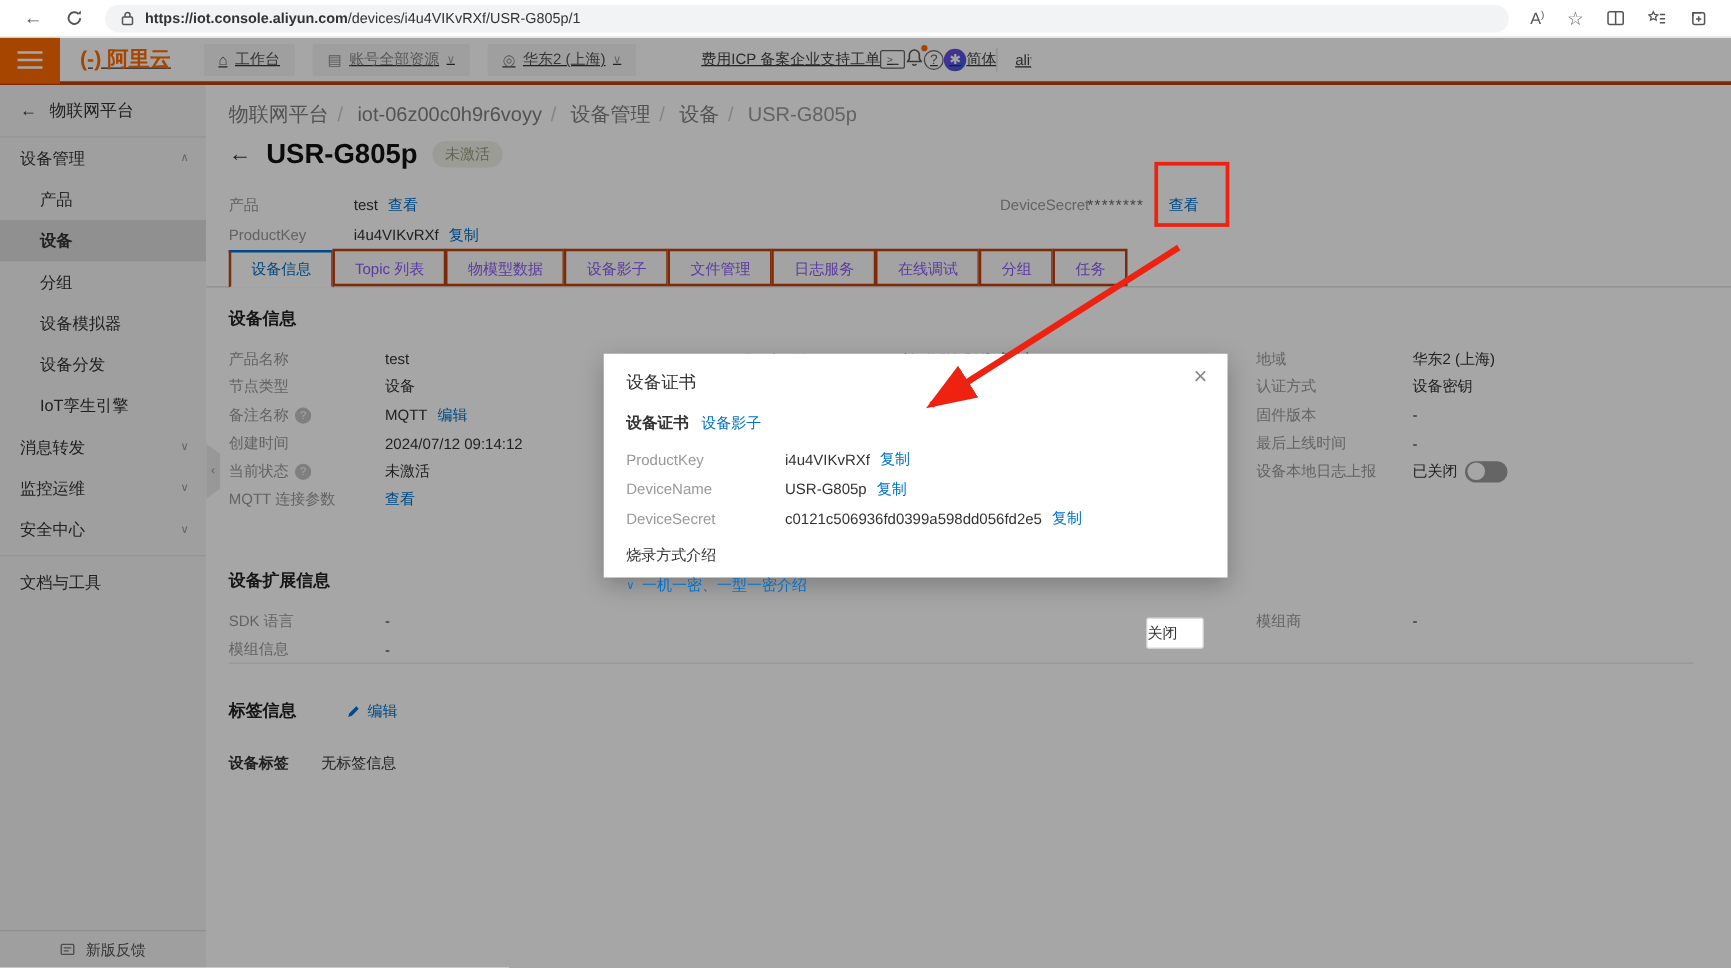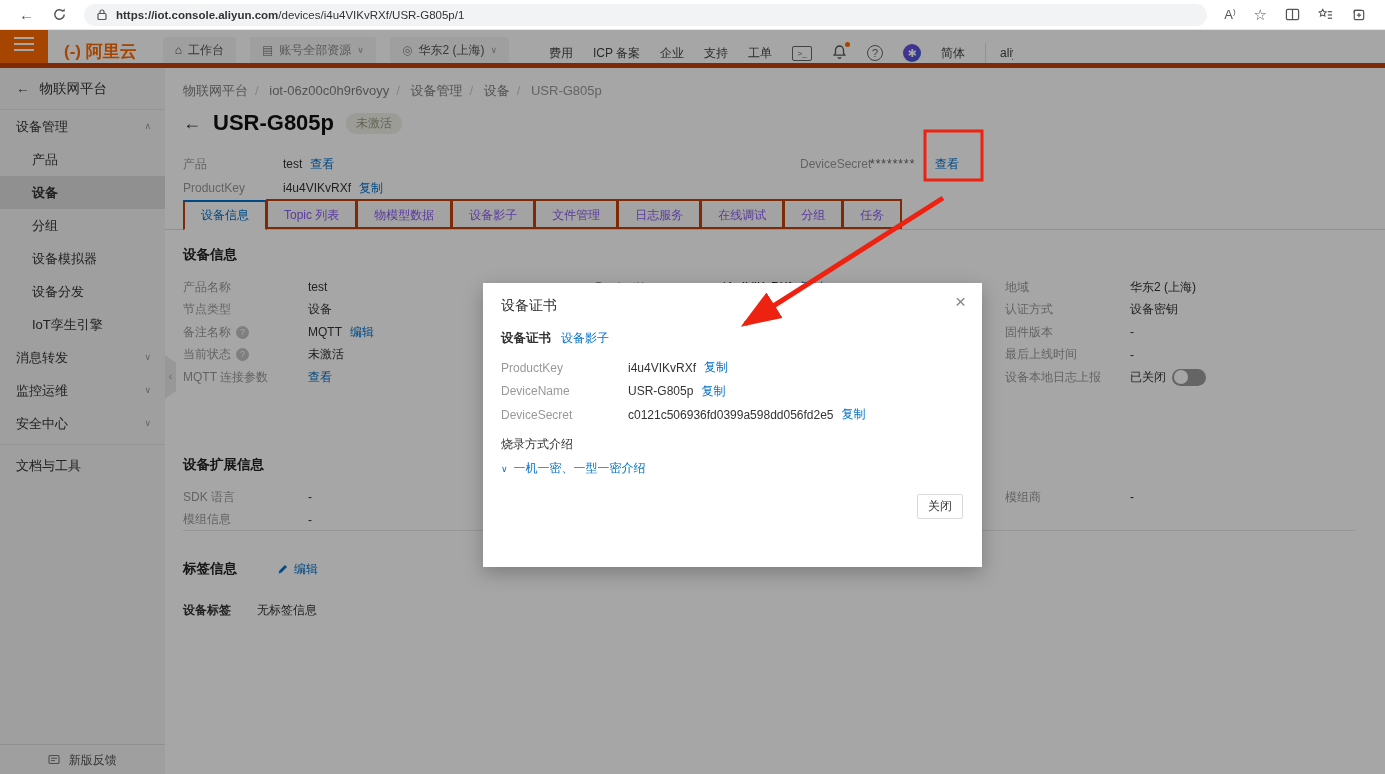--- a/index.html
+++ b/index.html
@@ -12,34 +12,34 @@
   .browser-bar { position:absolute; top:0; left:0; right:0; height:30px; background:#fff;
     display:flex; align-items:center; z-index:50; border-bottom:1px solid #e6e6e6; padding:0 10px; }
   .bicon { color:#555; font-size:15px; margin:0 9px; cursor:pointer; }
   .url-pill { flex:1; height:22px; background:#f2f3f5; border-radius:12px; display:flex;
     align-items:center; padding:0 12px; margin:0 8px; }
   .url-text { color:#333; font-size:11.5px; margin-left:8px; white-space:nowrap; }
   .url-host { font-weight:bold; }
   .bicon-svg { width:15px; height:15px; margin:0 9px; }
   
   .topnav { position:absolute; top:30px; left:0; right:0; height:38px; background:#fff;
-    display:flex; align-items:flex-end; z-index:1; border-bottom:5px solid #c2410c; }
+    display:flex; align-items:center; z-index:1; border-bottom:3px solid #c2410c;text-decoration:underline; }
   .hamburger { width:48px; height:38px; background:#ff6a00; display:flex; flex-direction:column;
     justify-content:center; align-items:center; gap:4px; cursor:pointer; flex:none; }
   .hamburger i { display:block; width:20px; height:2px; background:#fff; }
   .logo { color:#ff6a00; font-weight:bold; font-size:17px; margin:0 26px 0 16px; white-space:nowrap; }
   .nav-pill { background:#f5f5f6; height:26px; display:flex; align-items:center; gap:6px;
     padding:0 12px; border-radius:2px; color:#555; margin-right:14px; cursor:pointer; white-space:nowrap; }
   .nav-pill .muted { color:#888; }
   .chev { color:#999; font-size:9px; }
   .search-pill { margin-left:auto; width:170px; height:26px; background:#f4f5f7; border-radius:2px;
     display:flex; align-items:center; padding:0 10px; gap:6px; }
   .search-pill input { border:none; background:transparent; outline:none; width:120px;
     font-size:12px; color:#333; font-family:inherit; }
-  .nav-links { display:flex; align-items:center; gap:20px; margin:0 12px 0 26px; color:#444; }
+  .nav-links { display:flex; align-items:center; margin:0 12px 0 38px; color:#444; }
   .nav-links .t { cursor:pointer; white-space:nowrap; }
   .term-icon { width:20px; height:15px; border:1px solid #666; border-radius:2px; font-size:8px;
     line-height:13px; text-align:center; color:#666; letter-spacing:0; }
   .bell-wrap { position:relative; }
   .bell-dot { position:absolute; top:-2px; right:-3px; width:5px; height:5px; border-radius:50%; background:#ff6a00; }
   .q-circle { width:16px; height:16px; border:1px solid #666; border-radius:50%; color:#666;
     font-size:11px; line-height:14px; text-align:center; }
   .app-circle { width:18px; height:18px; border-radius:50%; background:#4a4ee0;
     background:linear-gradient(135deg,#7a4ae0,#3b5bd6); color:#fff; font-size:11px; line-height:18px;
     text-align:center; }
@@ -57,21 +57,21 @@
   .side-active { background:#dededf; font-weight:bold; }
   .side-div { border-top:1px solid #e4e4e4; margin:4px 0; }
   .side-feedback { position:absolute; bottom:0; left:0; right:0; height:30px; line-height:30px;
     border-top:1px solid #ddd; text-align:center; font-size:12px; color:#555; cursor:pointer; }
   .fb-icon { display:inline-block; vertical-align:-2px; margin-right:5px; }
   .collapse-handle { position:absolute; top:355px; left:165px; width:11px; height:44px;
     background:#eaeaea; color:#999; font-size:10px; line-height:44px; text-align:center;
     border-radius:0 4px 4px 0; cursor:pointer; z-index:2; clip-path:polygon(0 0,100% 18%,100% 82%,0 100%); }
   
   .content { position:absolute; top:68px; left:165px; right:0; bottom:0; background:#fff; z-index:1; }
-  .crumbs { position:absolute; top:14px; left:18px; color:#999; font-size:13px; white-space:nowrap; }
+  .crumbs { position:absolute; top:14px; left:18px; color:#999; font-size:16px; white-space:nowrap; }
   .crumbs .sep { margin:0 7px; color:#ccc; }
   .crumbs .link { cursor:pointer; color:#808080; }
   .page-head { position:absolute; top:42px; left:18px; display:flex; align-items:center; gap:12px; }
   .back-arrow { font-size:18px; color:#333; cursor:pointer; }
   .page-title { font-size:22px; font-weight:bold; color:#111; }
   .badge { background:#eef0e6; color:#9a9a82; font-size:12px; padding:2px 10px; border-radius:10px; }
   .meta { position:absolute; top:84px; left:18px; right:30px; }
   .meta-row { display:flex; height:24px; align-items:center; }
   .meta-label { width:100px; color:#999; }
   .meta-right { position:absolute; left:617px; top:0; display:flex; align-items:center; height:24px; }
@@ -105,34 +105,34 @@
   .sec-ext { position:absolute; top:388px; left:0; right:0; }
   .sec-ext .section-title { margin-left:18px; }
   .hr { position:absolute; top:462px; left:18px; right:30px; border-top:1px solid #e8e8e8; }
   .sec-tags { position:absolute; top:492px; left:18px; }
   .tags-head { display:flex; align-items:center; gap:40px; }
   .edit-link { display:flex; align-items:center; gap:5px; }
   .tags-row { margin-top:24px; display:flex; gap:26px; }
   .tags-row .k { color:#333; font-weight:bold; }
   
   .mask { position:absolute; top:30px; left:0; right:0; bottom:0; background:rgba(0,0,0,0.35); z-index:10; }
-  .modal { position:absolute; left:483px; top:283px; width:499px; height:284px; background:#fff;
+  .modal { position:absolute; left:483px; top:283px; width:499px; height:179px; background:#fff;
     z-index:20; box-shadow:0 6px 18px rgba(0,0,0,.25); }
   .m-title { position:absolute; left:18px; top:14px; font-size:14px; color:#333; }
   .m-close { position:absolute; right:16px; top:8px; font-size:19px; color:#888; cursor:pointer; }
   .m-cert { position:absolute; left:18px; top:47px; display:flex; align-items:center; gap:10px; }
   .m-cert .b { font-weight:bold; font-size:12.5px; }
   .m-rows { position:absolute; left:18px; top:73px; }
   .m-row { display:flex; align-items:center; height:23.5px; }
   .m-label { width:127px; color:#999; }
   .m-val { color:#333; }
   .m-burn { position:absolute; left:18px; top:153px; color:#333; }
   .m-exp { position:absolute; left:18px; top:177px; display:flex; align-items:center; gap:6px; }
   .m-btn { position:absolute; left:434px; top:211px; width:46px; height:25px; background:#fff;
-    border:1px solid #d9d9d9; border-radius:2px; font-size:12px; color:#333; text-align:center;
+    border:1px solid #d9d9d9; border-radius:2px; font-size:12px; color:#333; 
     line-height:23px; cursor:pointer; }
   
   .annot { position:absolute; top:0; left:0; z-index:40; pointer-events:none; }
 </style>
 </head>
 <body>
 
 <div class="browser-bar">
   <span class="bicon">←</span>
   <svg class="bicon-svg" viewBox="0 0 16 16">
@@ -324,20 +324,24 @@
         <span class="ilabel">
             <span>备注名称</span>
             <span class="help-icon">?</span>
           </span>
         <span class="ivalue">
             <span>MQTT</span>
             <span class="blue">编辑</span>
           </span>
       </div>
       <div class="irow">
+        <span class="ilabel">创建时间</span>
+        <span class="ivalue">2024/07/12 09:14:12</span>
+      </div>
+      <div class="irow">
         <span class="ilabel">
             <span>当前状态</span>
             <span class="help-icon">?</span>
           </span>
         <span class="ivalue">未激活</span>
       </div>
       <div class="irow">
         <span class="ilabel">MQTT 连接参数</span>
         <span class="ivalue">
             <span class="blue">查看</span>

